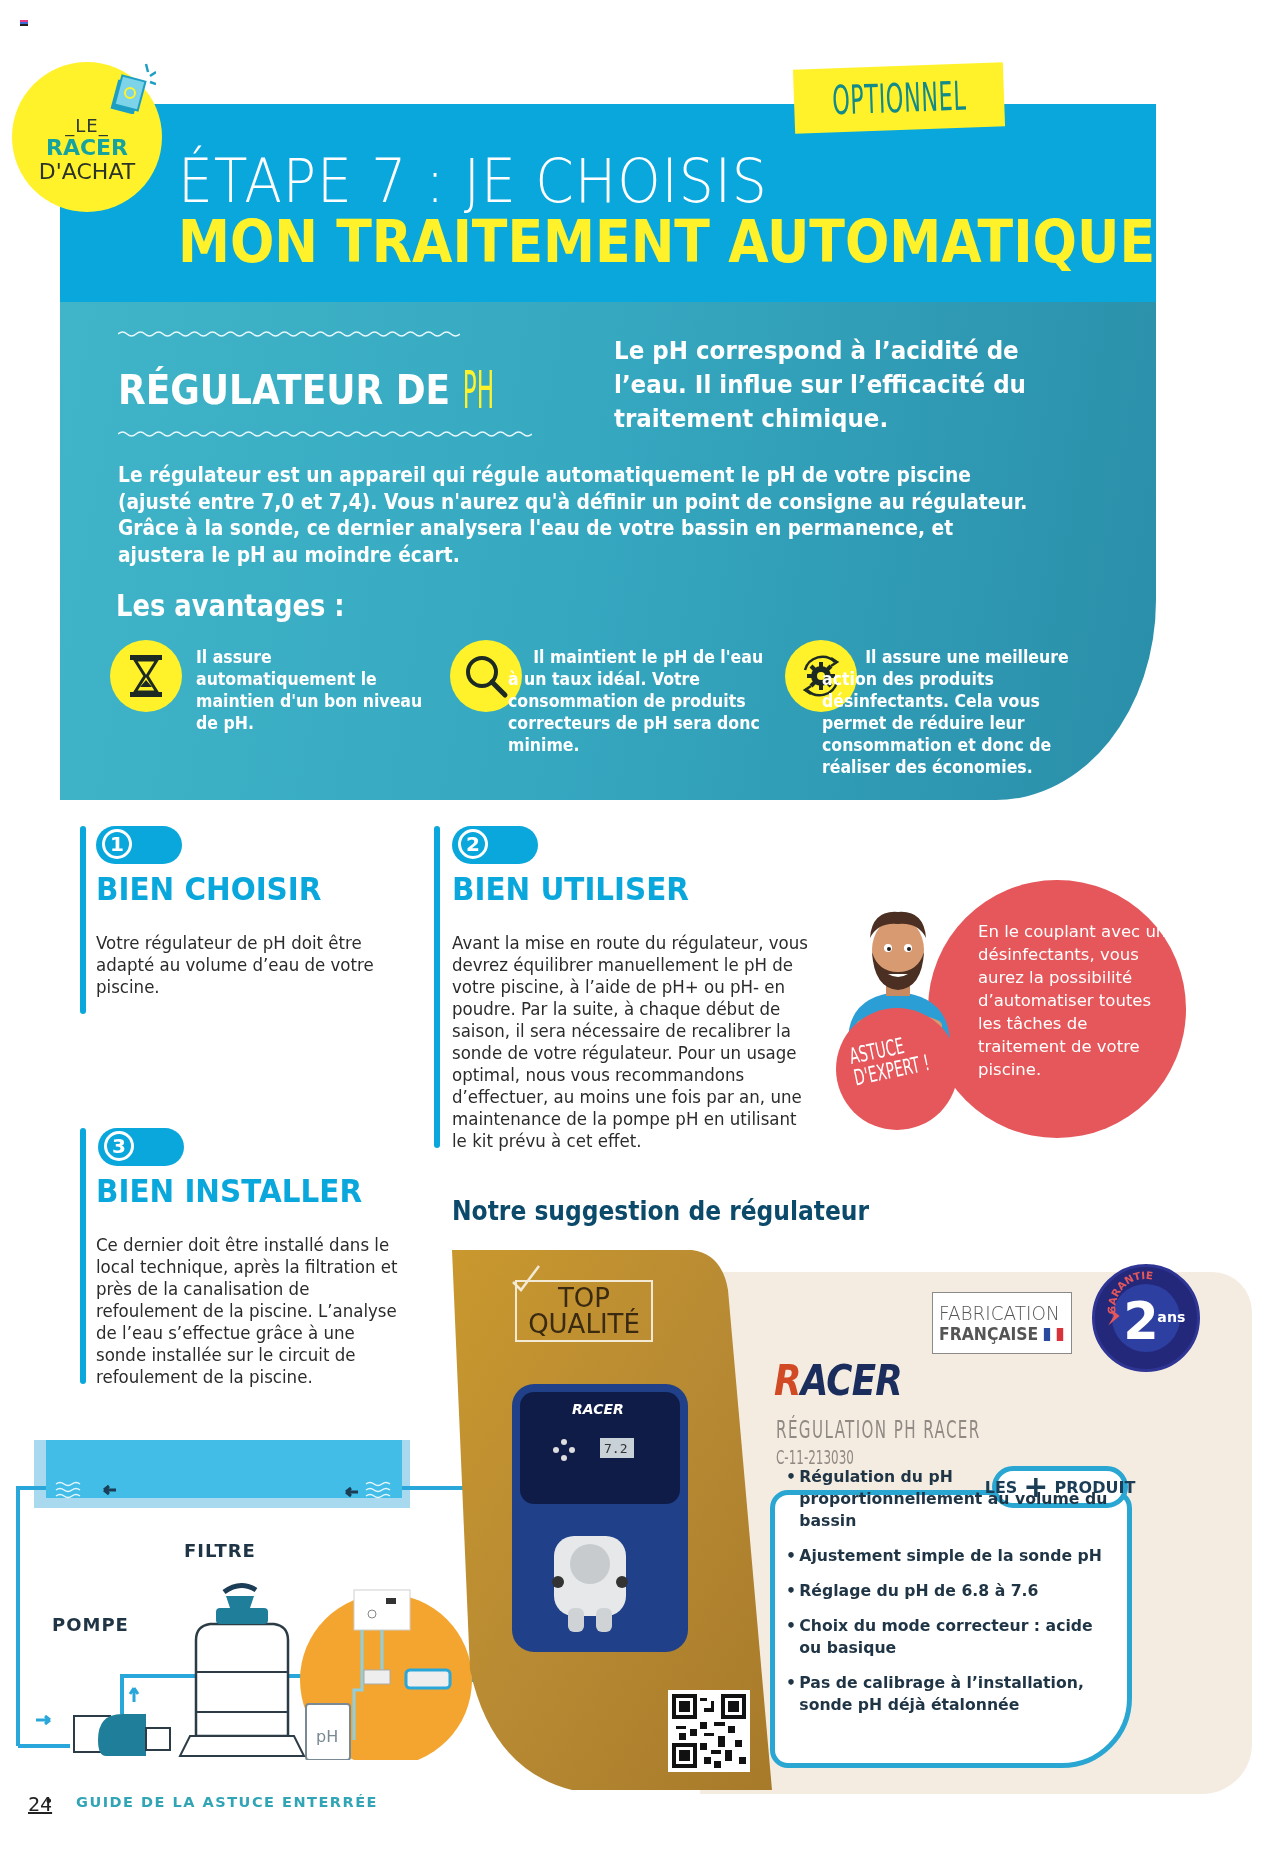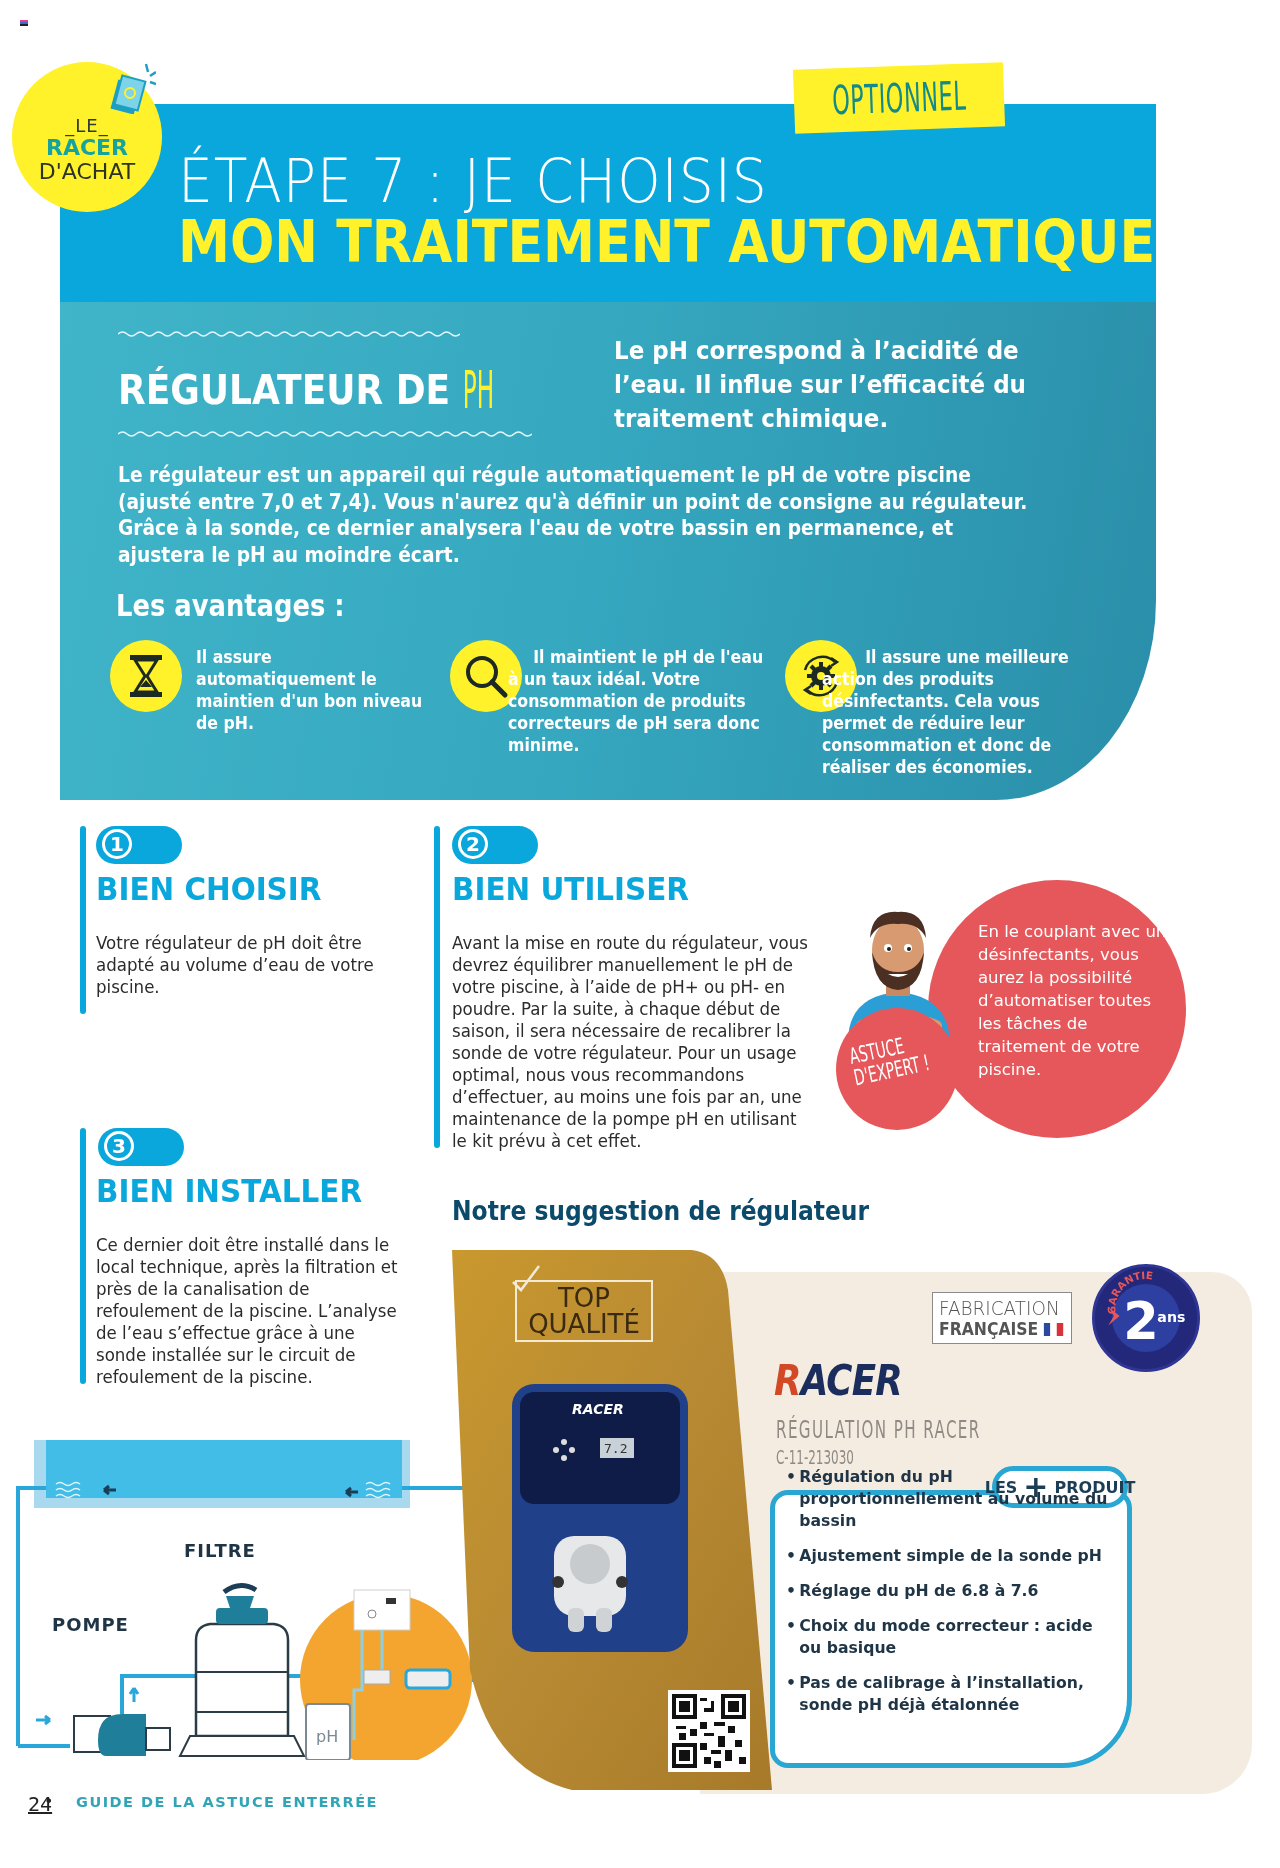--- a/index.html
+++ b/index.html
@@ -59,21 +59,21 @@
   .expert { left: 838px; top: 892px; width: 120px; height: 160px; }
 
   
   .sugg-title { left: 452px; top: 1196px; font-size: 26px; font-weight: 700; color: #0b4a6a; white-space: nowrap; transform: scaleX(0.9); transform-origin: left; }
   .gold-shape { left: 452px; top: 1250px; width: 320px; height: 540px; }
   .cream-panel { left: 700px; top: 1272px; width: 552px; height: 522px; background: #f5ece1; border-radius: 24px 40px 50px 0; }
   .top-qual { left: 515px; top: 1280px; width: 138px; height: 62px; border: 2px solid #f3ead6; display:flex; flex-direction: column; align-items:center; justify-content:center; }
   .top-qual span { font-size: 26px; line-height: 26px; color: #3a2a12; font-weight: 400; }
   .top-qual .chk { position: absolute; left: -6px; top: -18px; width: 30px; height: 30px; }
 
-  .fab-box { left: 932px; top: 1292px; width: 140px; height: 52px; border: 1px solid #8a8a8a; background: #ffffff; display:flex; flex-direction: column; justify-content: center; padding-left: 6px; }
+  .fab-box { left: 932px; top: 1292px; width: 140px; height: 62px; border: 1px solid #8a8a8a; background: #ffffff; display:flex; flex-direction: column; justify-content: center; padding-left: 6px; }
   .fab-1 { font-size: 20px; color: #555555; line-height: 22px; font-weight: 300; transform: scaleX(0.92); transform-origin: left; white-space: nowrap; }
   .fab-2 { font-size: 17px; color: #555555; font-weight: 700; line-height: 20px; transform: scaleX(0.92); transform-origin: left; white-space: nowrap; }
   .flag { display:inline-block; width: 7px; height: 13px; vertical-align: -1px; }
   .garantie { left: 1092px; top: 1264px; width: 108px; height: 108px; border-radius: 50%; background: #24287a; border: 3px solid #2f3594; }
 
   .racer-logo { left: 774px; top: 1356px; font-size: 42px; font-weight: 700; font-style: italic; white-space: nowrap; transform: scaleX(0.85); transform-origin: left; letter-spacing: -1px; }
   .racer-logo .r { color: #d14a25; }
   .racer-logo .acer { color: #1a2d5c; }
   .prod-name { left: 776px; top: 1416px; font-family: "DejaVu Sans Condensed", "DejaVu Sans", sans-serif; font-size: 24px; color: #8f8a84; white-space: nowrap; transform: scaleX(0.7); transform-origin: left; letter-spacing: 2px; font-weight: 300; }
   .prod-ref { left: 776px; top: 1446px; font-family: "DejaVu Sans Condensed", "DejaVu Sans", sans-serif; font-size: 19px; color: #8f8a84; white-space: nowrap; transform: scaleX(0.7); transform-origin: left; }

